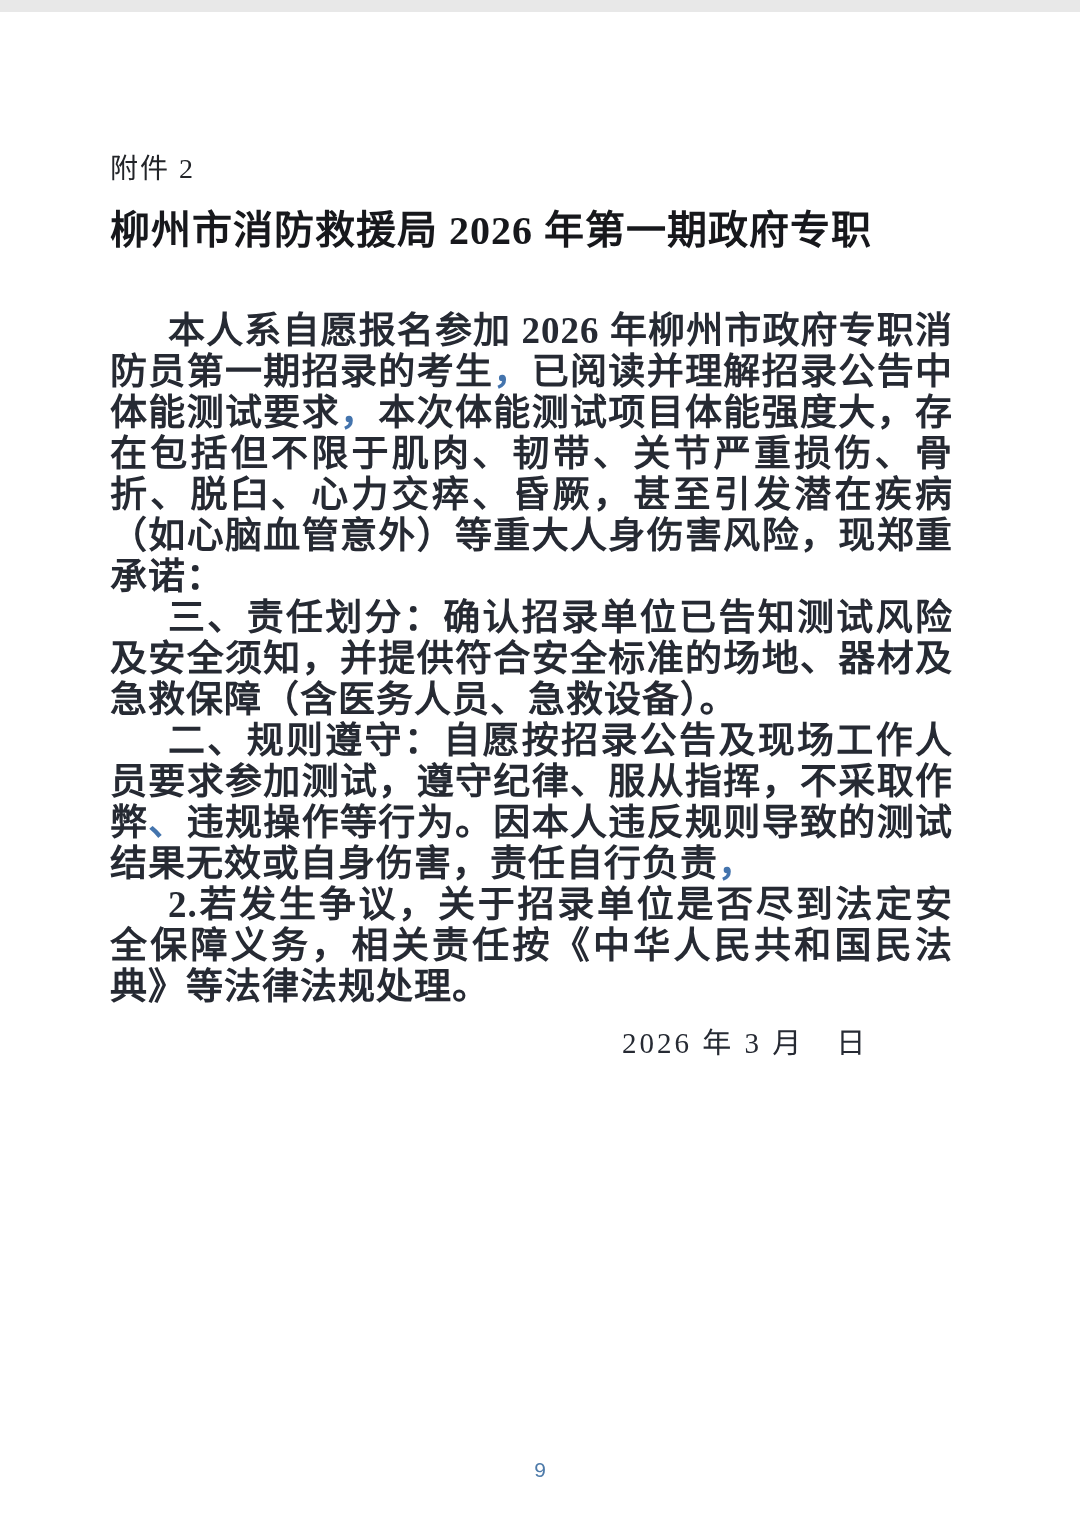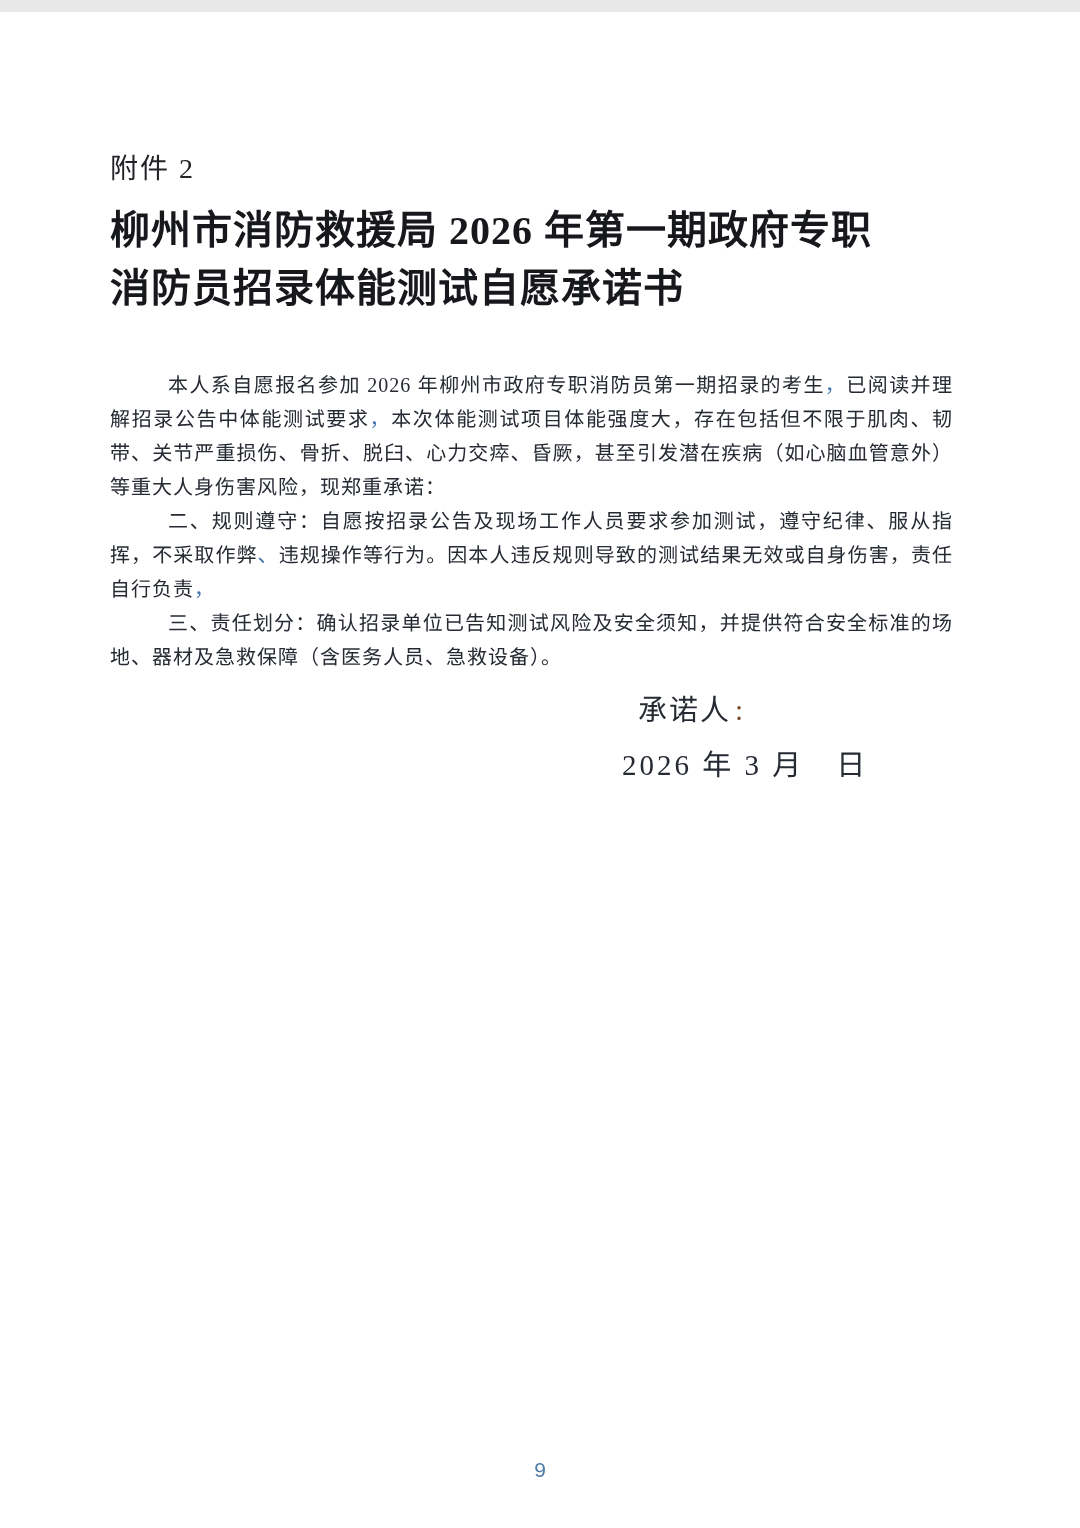--- a/index.html
+++ b/index.html
@@ -32,23 +32,24 @@
     line-height: 58px;
     text-align: left;
     color: #17181c;
     letter-spacing: 1px;
   }
   .doc-title .title-line {
     display: block;
   }
   .doc-body {
     margin-top: 50px;
-    font-size: 20px;
-    line-height: 34px;
+    font-size: 37px;
+    line-height: 41px;
     letter-spacing: 1px;
+    font-weight: bold;
   }
   .doc-body p {
     margin: 0;
     text-indent: 58px;
     text-align: justify;
     text-justify: inter-ideograph;
   }
   .accent-punct {
     color: var(--accent, #4474ad);
   }
@@ -82,30 +83,27 @@
   }
 </style>
 </head>
 <body>
 
 <div class="page">
   <div class="attachment-label">附件 2</div>
 
   <h1 class="doc-title">
     <span class="title-line">柳州市消防救援局 2026 年第一期政府专职</span>
-    <span class="title-line">消防员招录体能测试自愿承诺书</span>
   </h1>
 
   <div class="doc-body" id="doc-body">
       <p><span>本人系自愿报名参加 2026 年柳州市政府专职消防员第一期招录的考生</span><span class="accent-punct">，</span><span>已阅读并理解招录公告中体能测试要求</span><span class="accent-punct">，</span><span>本次体能测试项目体能强度大，存在包括但不限于肌肉、韧带、关节严重损伤、骨折、脱臼、心力交瘁、昏厥，甚至引发潜在疾病（如心脑血管意外）等重大人身伤害风险，现郑重承诺：</span></p>
+      <p><span>三、责任划分：确认招录单位已告知测试风险及安全须知，并提供符合安全标准的场地、器材及急救保障（含医务人员、急救设备）。</span></p>
       <p><span>二、规则遵守：自愿按招录公告及现场工作人员要求参加测试，遵守纪律、服从指挥，不采取作弊</span><span class="accent-punct">、</span><span>违规操作等行为。因本人违反规则导致的测试结果无效或自身伤害，责任自行负责</span><span class="accent-punct">，</span></p>
-      <p><span>三、责任划分：确认招录单位已告知测试风险及安全须知，并提供符合安全标准的场地、器材及急救保障（含医务人员、急救设备）。</span></p>
+      <p><span>2.若发生争议，关于招录单位是否尽到法定安全保障义务，相关责任按《中华人民共和国民法典》等法律法规处理。</span></p>
     </div>
 
   <div class="signature-block">
-    <div class="promisor-line">
-      <span>承诺人</span><span class="colon">:</span>
-    </div>
     <div class="date-line">2026 年 3 月　日</div>
   </div>
 
   <div class="page-number">9</div>
 </div>
 
 </body></html>

